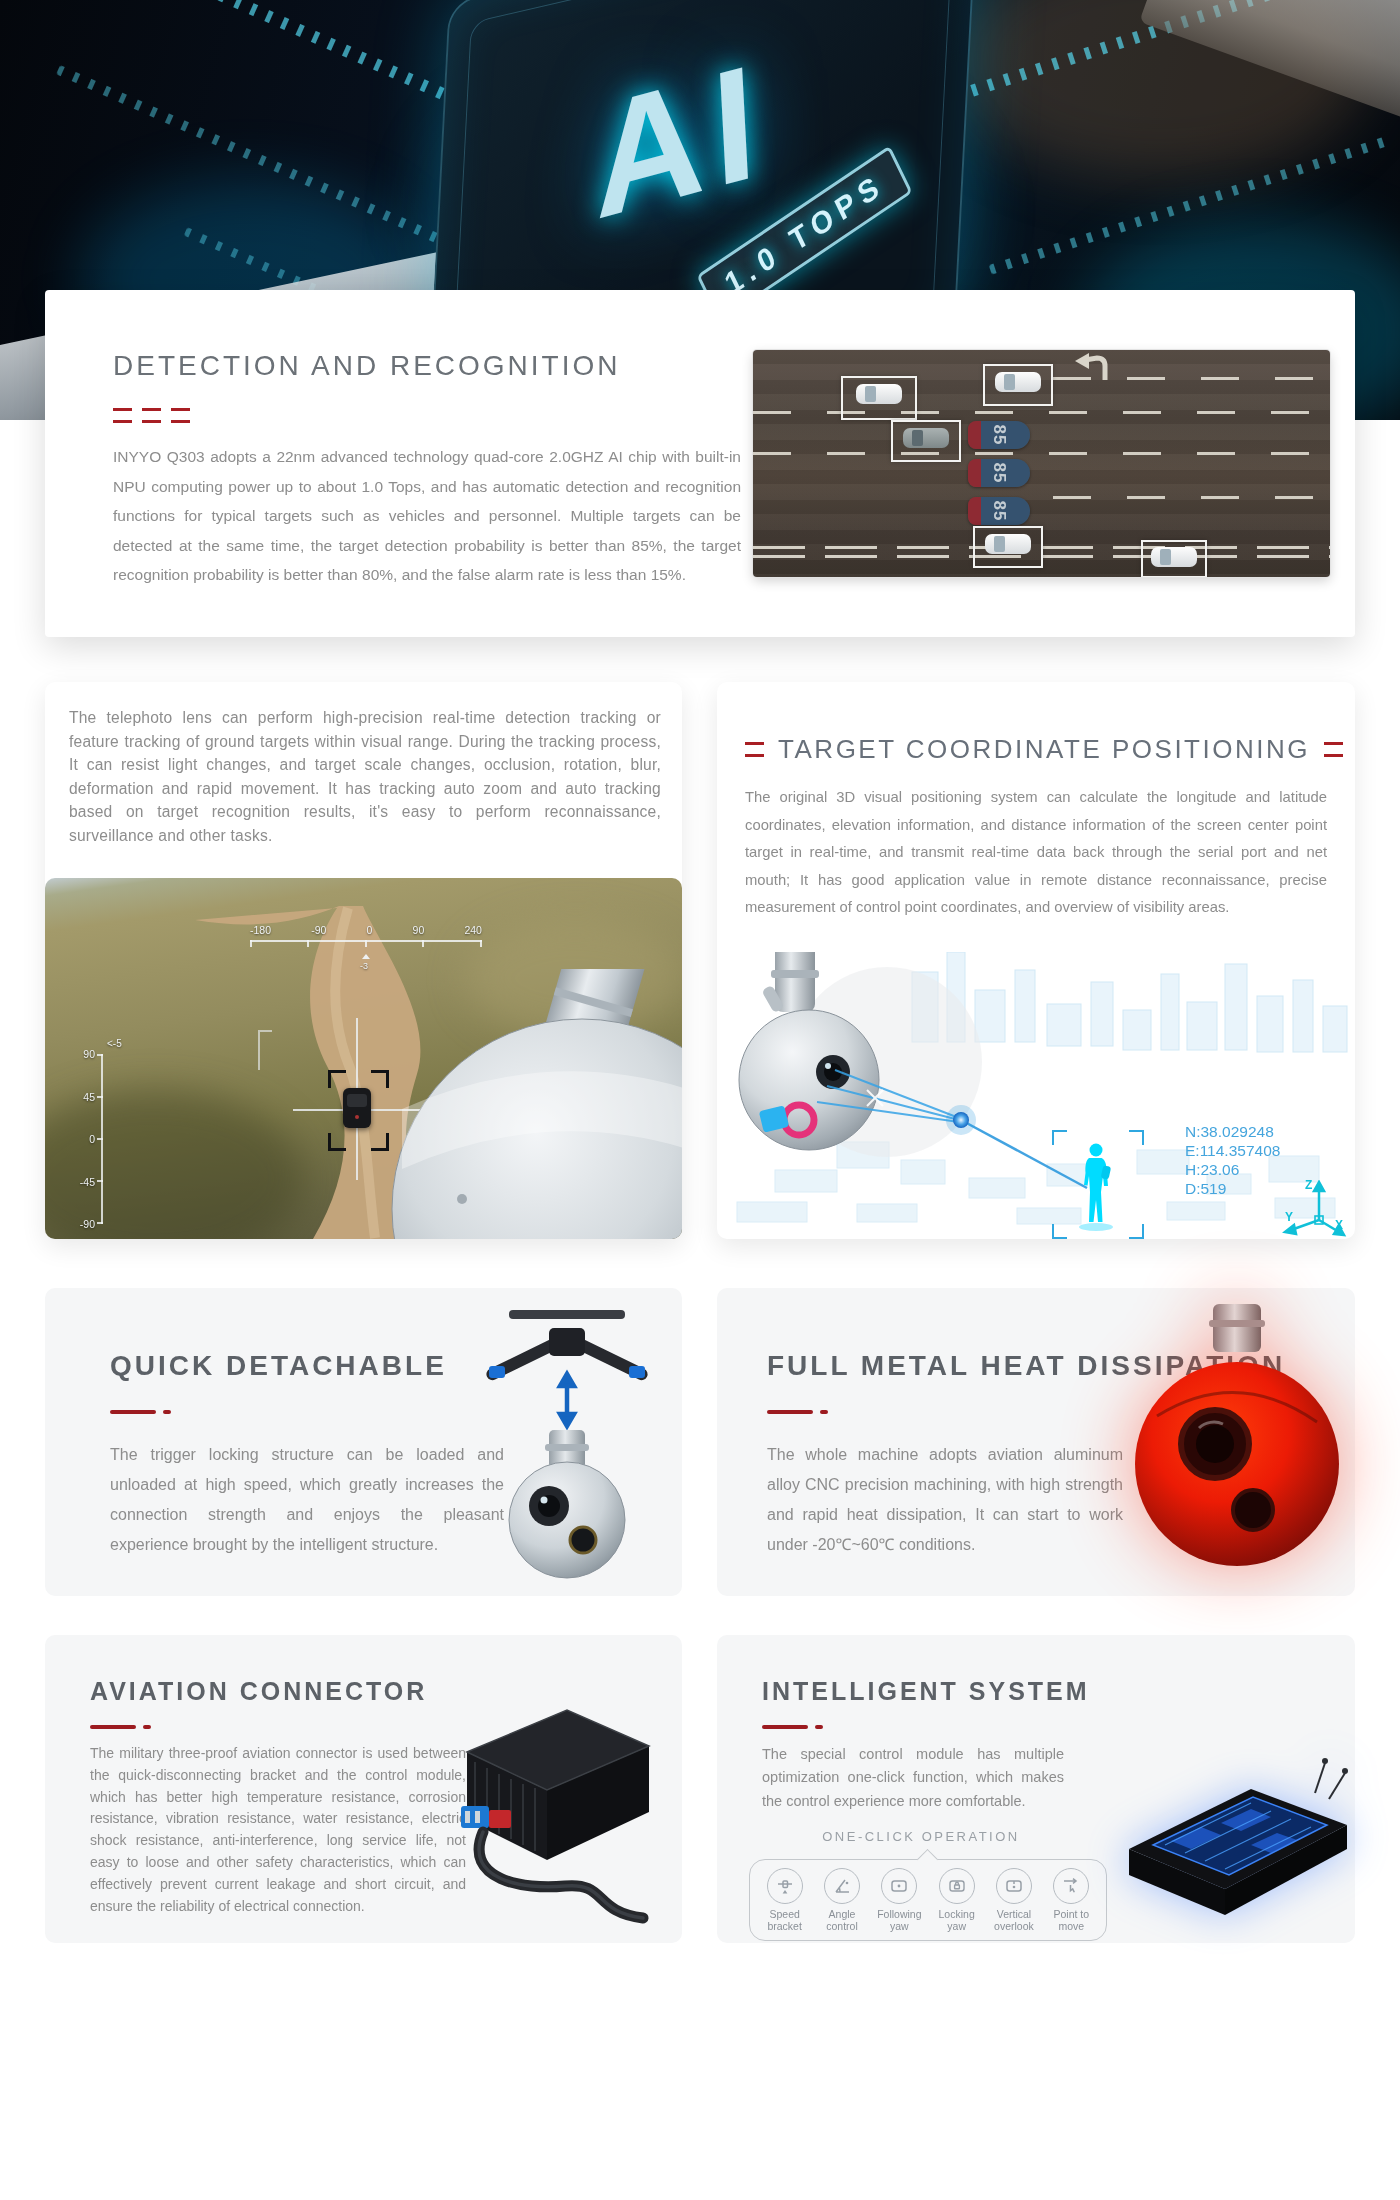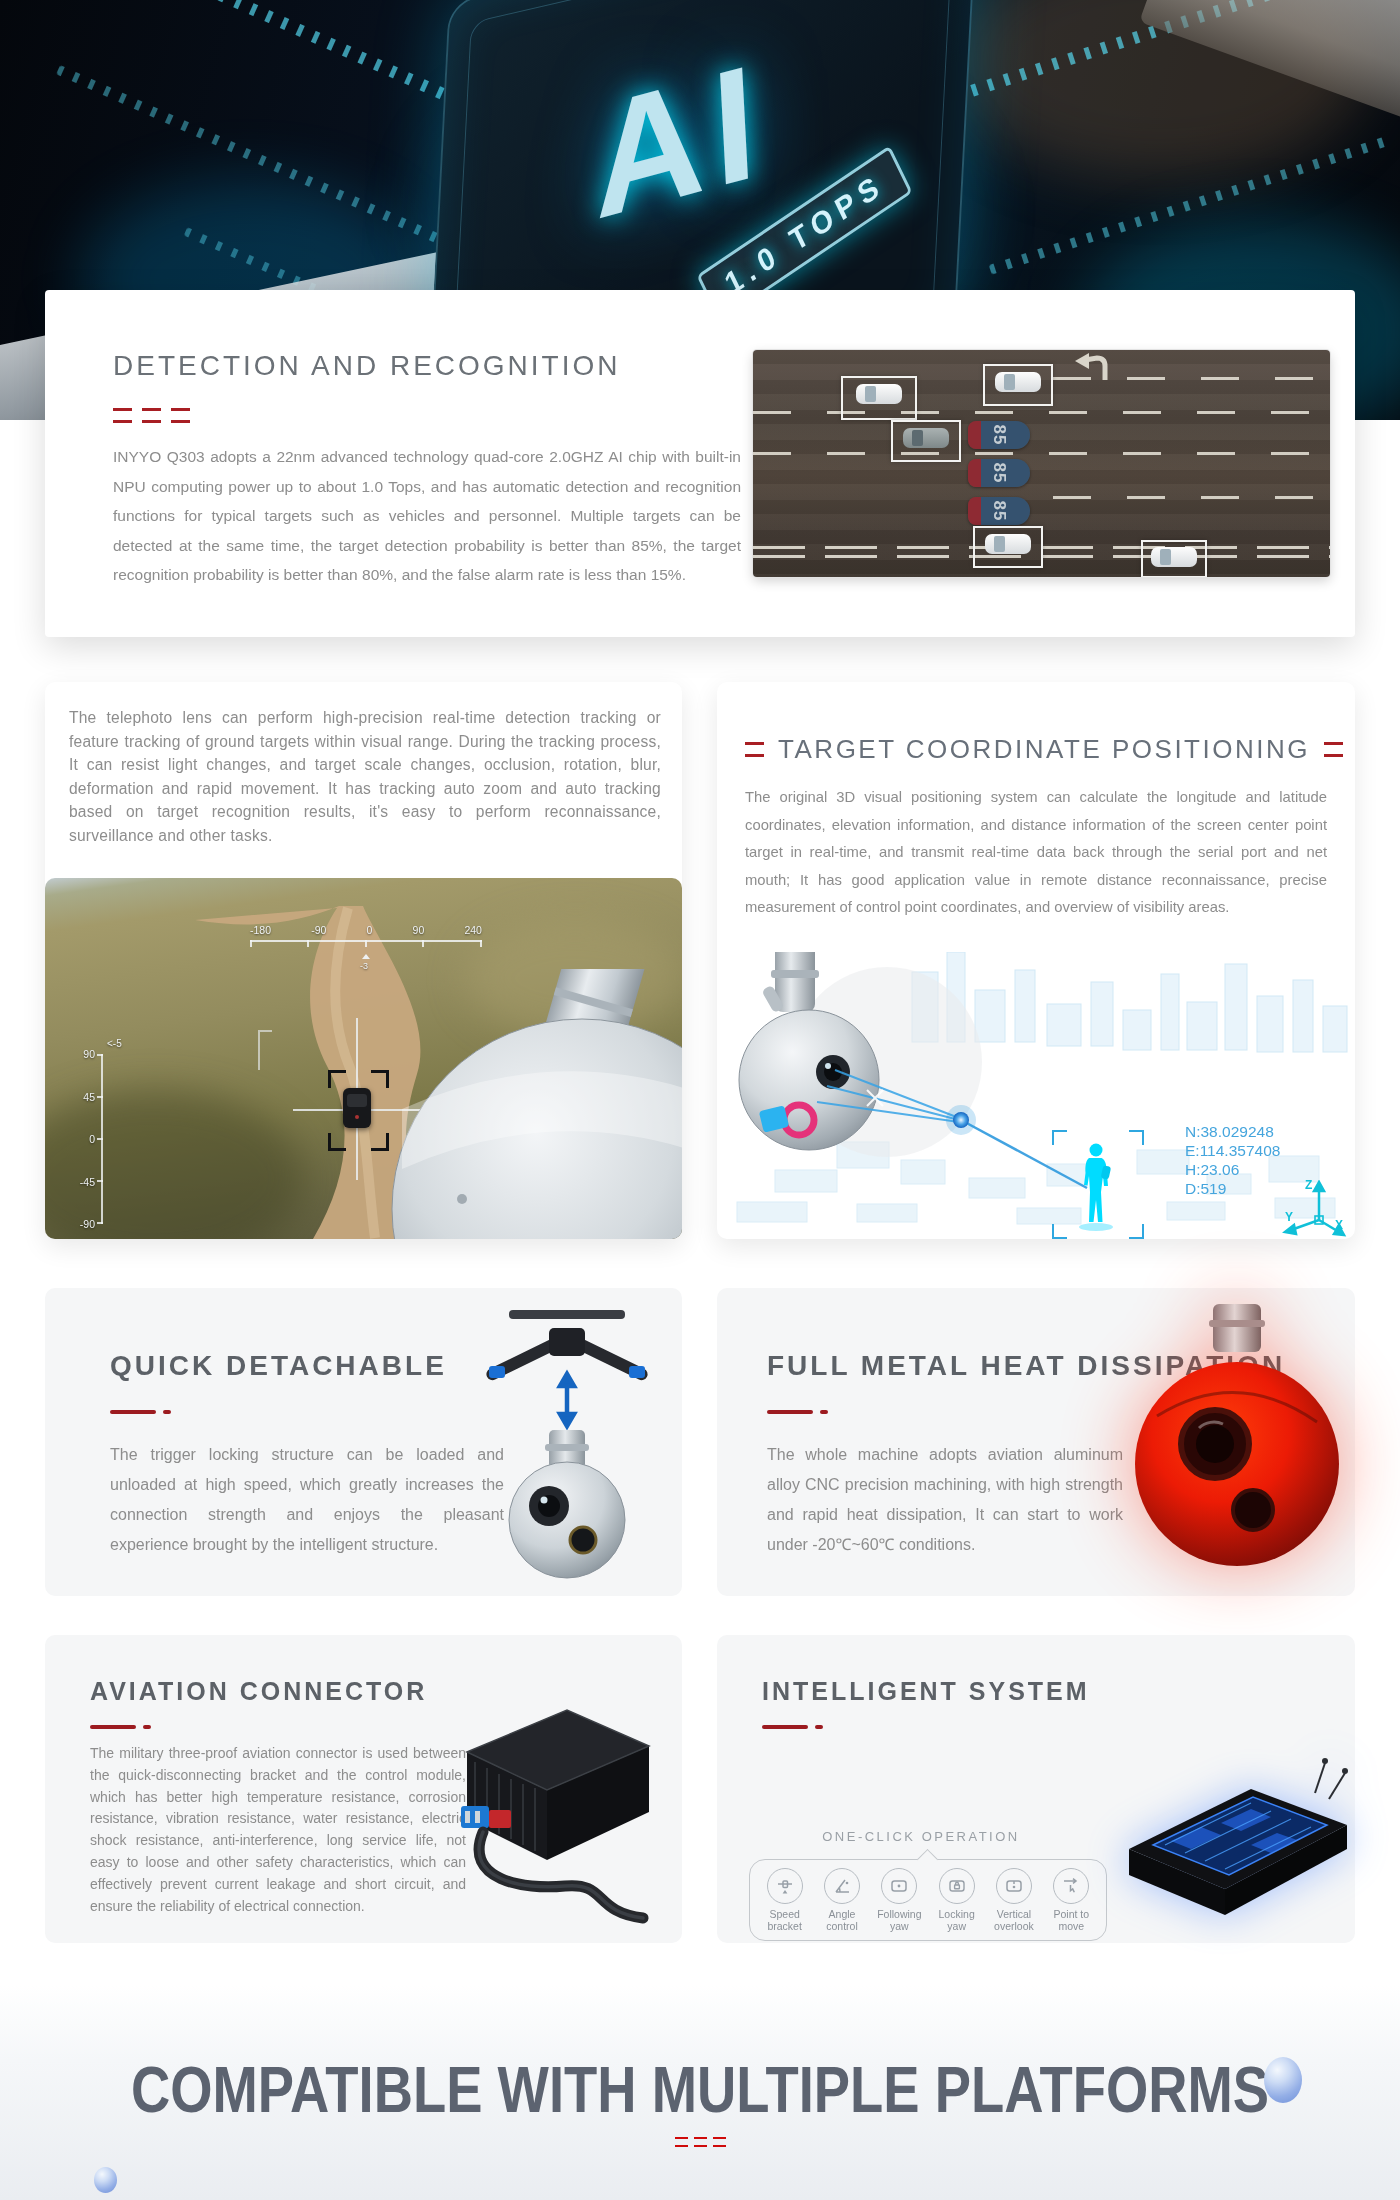--- a/index.html
+++ b/index.html
@@ -545,20 +545,21 @@
       <path d="M38,142 C18,190 78,200 120,196 C162,192 148,222 198,228" stroke="#3a3e44" stroke-width="3.5" fill="none" stroke-linecap="round"></path>
     </svg>
   </div>
 
   <div class="card card-intel gray-card">
     <div class="i-title bold-title">INTELLIGENT SYSTEM</div>
     <div class="redline i-line">
         <span class="bar"></span>
         <span class="dot"></span>
       </div>
+    <div class="i-body body-text">The special control module has multiple optimization one-click function, which makes the control experience more comfortable.</div>
     <div class="oc-label">ONE-CLICK OPERATION</div>
     <div class="oc-box">
       <div class="op">
         <div class="circ">
           <svg width="20" height="20" stroke="#98a0a8" stroke-width="1.5" fill="none">
               <line x1="3" y1="8" x2="17" y2="8"></line>
               <rect x="8" y="5" width="4.5" height="6.5" rx="1"></rect>
               <path d="M10,14 l-2.4,3.4 h4.8 Z" fill="#98a0a8" stroke="none"></path>
             </svg>
         </div>
@@ -631,22 +632,14 @@
       <g stroke="#4aa0ff" stroke-width="1.2" opacity=".8">
         <line x1="64" y1="118" x2="150" y2="76"></line>
           <line x1="84" y1="126" x2="170" y2="84"></line>
         <line x1="104" y1="134" x2="190" y2="92"></line>
           <line x1="124" y1="142" x2="210" y2="100"></line>
       </g>
       <polygon points="52,118 152,70 226,98 128,148" fill="none" stroke="#3b82f6" stroke-width="1.5"></polygon>
     </svg>
   </div>
 
-  <div class="footer">
-    <div class="f-title">COMPATIBLE WITH MULTIPLE PLATFORMS</div>
-    <div class="f-eqs">
-      <span class="eq small"></span><span class="eq small"></span><span class="eq small"></span>
-    </div>
-    <div class="sphere sp1"></div>
-    <div class="sphere sp2"></div>
-  </div>
 
 </div>
 
 </body></html>

